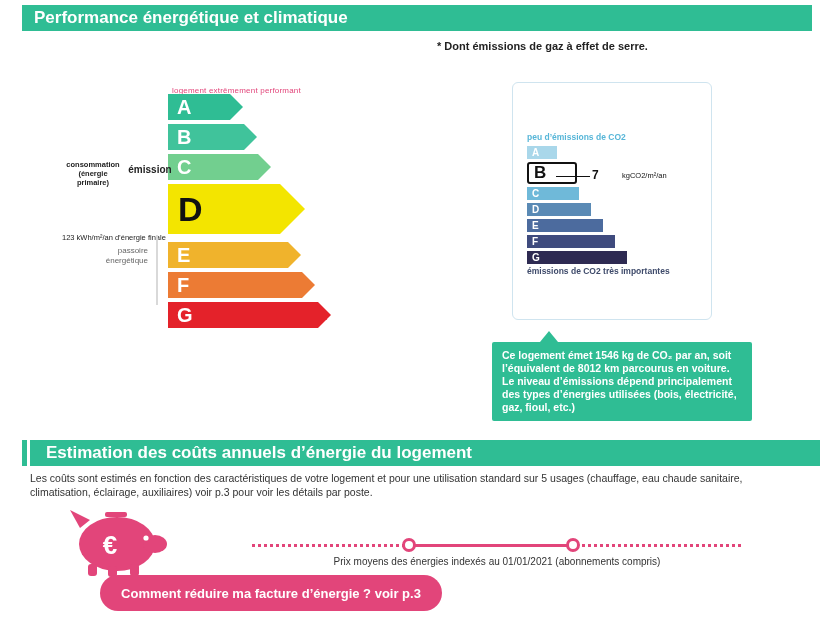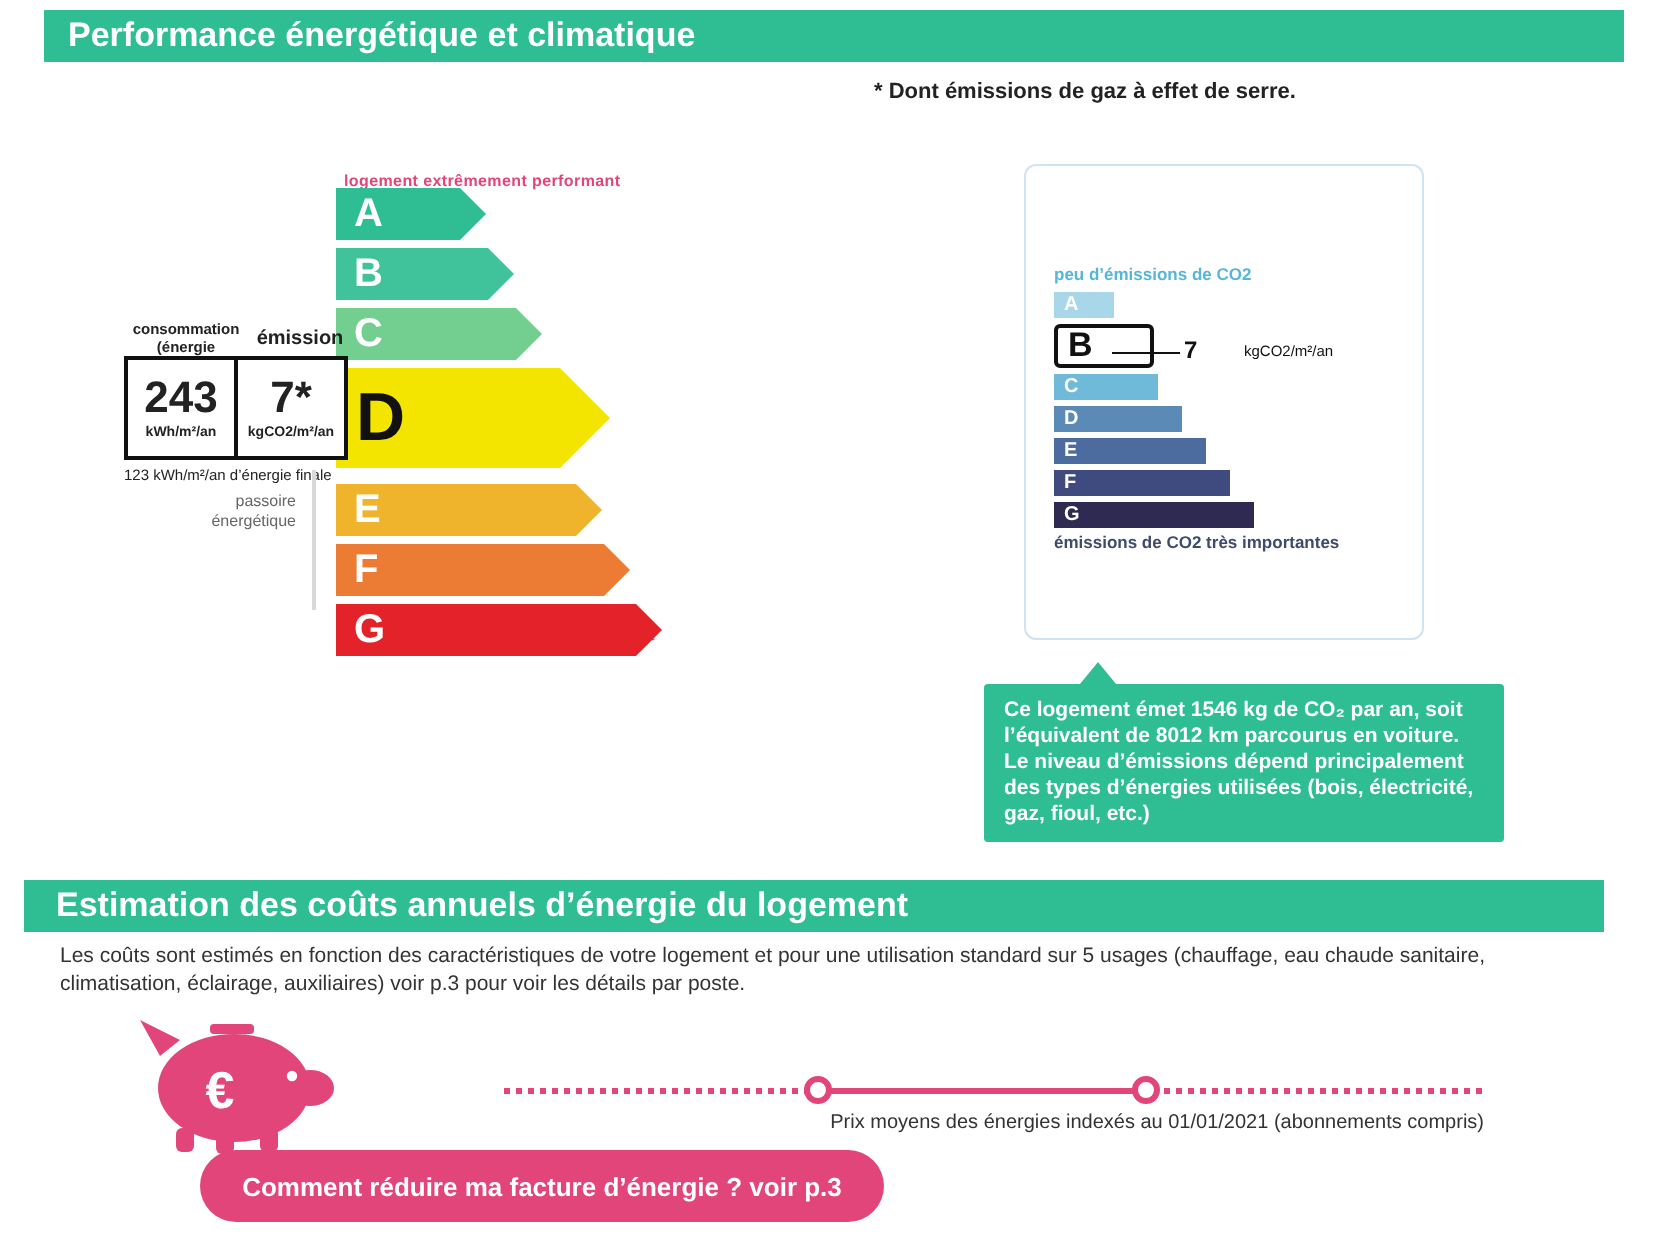--- a/index.html
+++ b/index.html
@@ -18,35 +18,35 @@
     position:absolute;
     background:#2fbd94;
     color:#ffffff;
     font-size:17px;
     font-weight:bold;
     display:flex;align-items:center;
     padding-left:12px;
     box-sizing:border-box;
   }
   .sec-1{left:22px;top:5px;width:790px;height:26px;}
-  .sec-2{left:12px;top:440px;width:790px;height:26px;padding-left:16px;}
+  .sec-2{left:30px;top:440px;width:790px;height:26px;padding-left:16px;}
   .left-bar{position:absolute;left:22px;width:5px;background:#2fbd94;}
   .bar-1{top:5px;height:26px;}
   .bar-2{top:440px;height:26px;}
 
   .note-star{
     position:absolute;left:437px;top:40px;
     font-size:11px;font-weight:bold;color:#222;
   }
 
   
   .ladder{position:absolute;left:168px;top:82px;width:200px;height:240px;}
   .lbl-top{
     position:absolute;left:172px;top:86px;
-    font-size:8px;color:#e2457a;font-weight:bold;letter-spacing:.2px;
+    font-size:8px;color:#e2457a;font-weight:normal;letter-spacing:.2px;
   }
   .lbl-bottom{
     position:absolute;left:172px;top:313px;
     font-size:8px;color:#e2457a;font-weight:bold;letter-spacing:.2px;
   }
   .arrow{
     position:absolute;
     height:26px;
     color:#fff;
     font-weight:bold;
@@ -166,21 +166,21 @@
   .slider .track-solid{
     position:absolute;top:6px;left:156px;width:164px;height:3px;background:#e2457a;
   }
   .knob{
     position:absolute;top:0;width:14px;height:14px;border-radius:50%;
     background:#ffffff;border:3px solid #e2457a;box-sizing:border-box;
   }
   .knob.k1{left:150px;}
   .knob.k2{left:314px;}
   .slider-cap{
-    position:absolute;left:252px;top:556px;width:490px;text-align:right;
+    position:absolute;left:252px;top:556px;width:490px;text-align:center;
     font-size:10px;color:#333;
   }
 
   
   .piggy{position:absolute;left:60px;top:498px;width:110px;height:80px;}
   .cta{
     position:absolute;left:100px;top:575px;width:342px;height:36px;
     background:#e2457a;color:#fff;border-radius:18px;
     display:flex;align-items:center;justify-content:center;
     font-size:13px;font-weight:bold;
@@ -226,30 +226,20 @@
       <div class="arrow" style="background: rgb(228, 34, 42); width: 150px; left: 0px; top: 220px;">
         <span>G</span>
         <span class="tip" style="border-left: 13px solid rgb(228, 34, 42);"></span>
       </div>
     </div>
 
   <div class="cap-left">
     <span>consommation (énergie primaire)</span>
   </div>
   <div class="cap-right">émission</div>
-  <div class="consbox">
-    <div class="cell first">
-      <div class="num">243</div>
-      <div class="unit">kWh/m²/an</div>
-    </div>
-    <div class="cell">
-      <div class="num">7*</div>
-      <div class="unit">kgCO2/m²/an</div>
-    </div>
-  </div>
   <div class="cap-under">123 kWh/m²/an d’énergie finale</div>
   <div class="passoire">passoire énergétique</div>
   <div class="passoire-line"></div>
 
   <div class="co2panel"></div>
   <div class="co2-top-lbl">peu d’émissions de CO2</div>
   <div id="co2bars">
       <div class="co2bar" style="left: 527px; top: 146px; width: 30px; background: rgb(169, 215, 234);">
         <span>A</span>
       </div>

